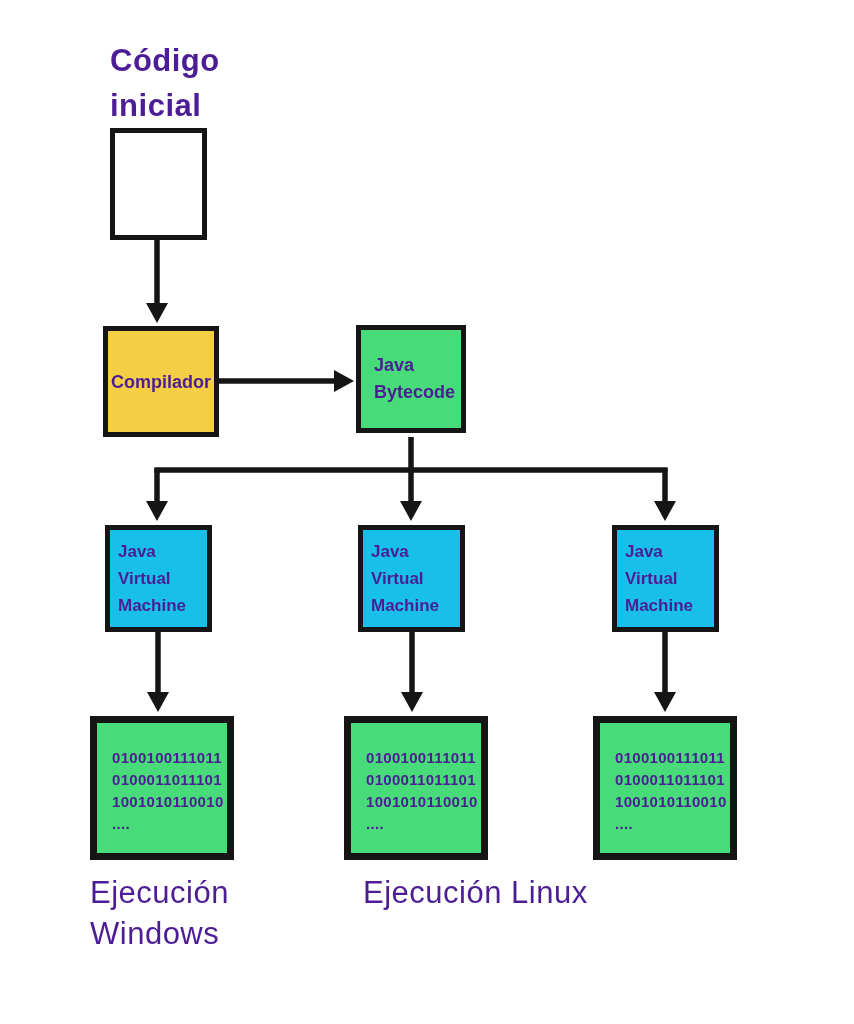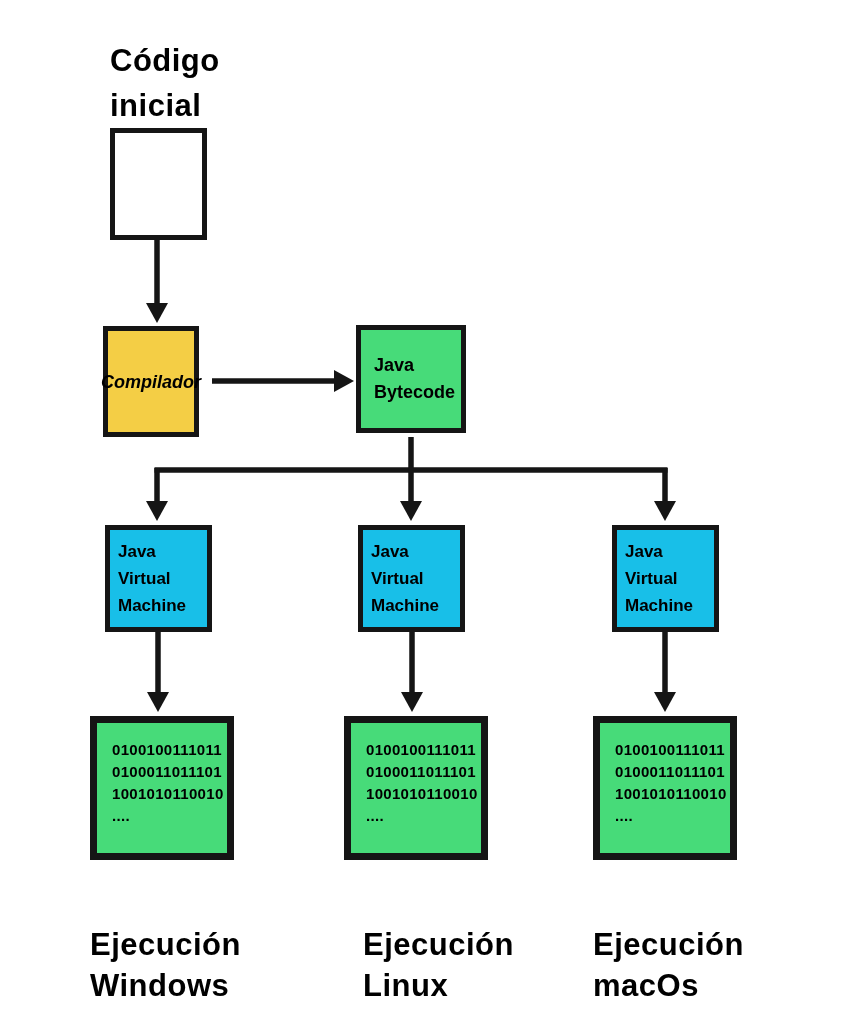--- a/index.html
+++ b/index.html
@@ -6,21 +6,21 @@
     margin: 0;
     padding: 0;
     background: #ffffff;
   }
   #stage {
     position: relative;
     width: 854px;
     height: 1024px;
     background: #ffffff;
     font-family: "Liberation Sans", "DejaVu Sans", sans-serif;
-    color: #000000;
+    color: #4c1d95;
     overflow: hidden;
     border-radius: 25px;
   }
   .node {
     position: absolute;
     box-sizing: border-box;
     border: 5px solid #151515;
     display: flex;
     flex-direction: column;
     justify-content: center;
@@ -40,26 +40,25 @@
   #source-box {
     left: 110px;
     top: 128px;
     width: 97px;
     height: 112px;
     background: #ffffff;
   }
   #compiler-box {
     left: 103px;
     top: 326px;
-    width: 96px;
+    width: 116px;
     height: 111px;
     background: #F4CE45;
     align-items: center;
     font-size: 18px;
-    font-style: italic;
   }
   #bytecode-box {
     left: 356px;
     top: 325px;
     width: 110px;
     height: 108px;
     background: #47DB79;
     padding-left: 13px;
     font-size: 18px;
     line-height: 27px;
@@ -73,32 +72,32 @@
     font-size: 17px;
     line-height: 27px;
   }
   .binary-box {
     top: 716px;
     width: 144px;
     height: 144px;
     border-width: 7px;
     background: #47DB79;
     justify-content: flex-start;
-    padding: 16px 6px 0 15px;
+    padding: 24px 6px 0 15px;
     font-size: 15px;
     line-height: 22px;
     letter-spacing: 0.3px;
     white-space: nowrap;
   }
   .caption {
     position: absolute;
-    top: 924px;
+    top: 872px;
     width: 230px;
     font-size: 31px;
-    font-weight: bold;
+    font-weight: normal;
     line-height: 41px;
     letter-spacing: 0.5px;
   }
   .c1.vm-box     { left: 105px; }
   .c2.vm-box     { left: 358px; }
   .c3.vm-box     { left: 612px; }
   .c1.binary-box { left: 90px; }
   .c2.binary-box { left: 344px; }
   .c3.binary-box { left: 593px; }
   .c1.caption    { left: 90px; }
@@ -193,15 +192,14 @@
 
   <div class="node vm-box c3">
     <span>Java Virtual Machine</span>
   </div>
   <div class="node binary-box c3">
     <div>0100100111011</div>
     <div>0100011011101</div>
     <div>1001010110010</div>
     <div>....</div>
   </div>
-  <div class="caption c3">Ejecución macOs</div>
 
 </div>
 
 </body></html>

